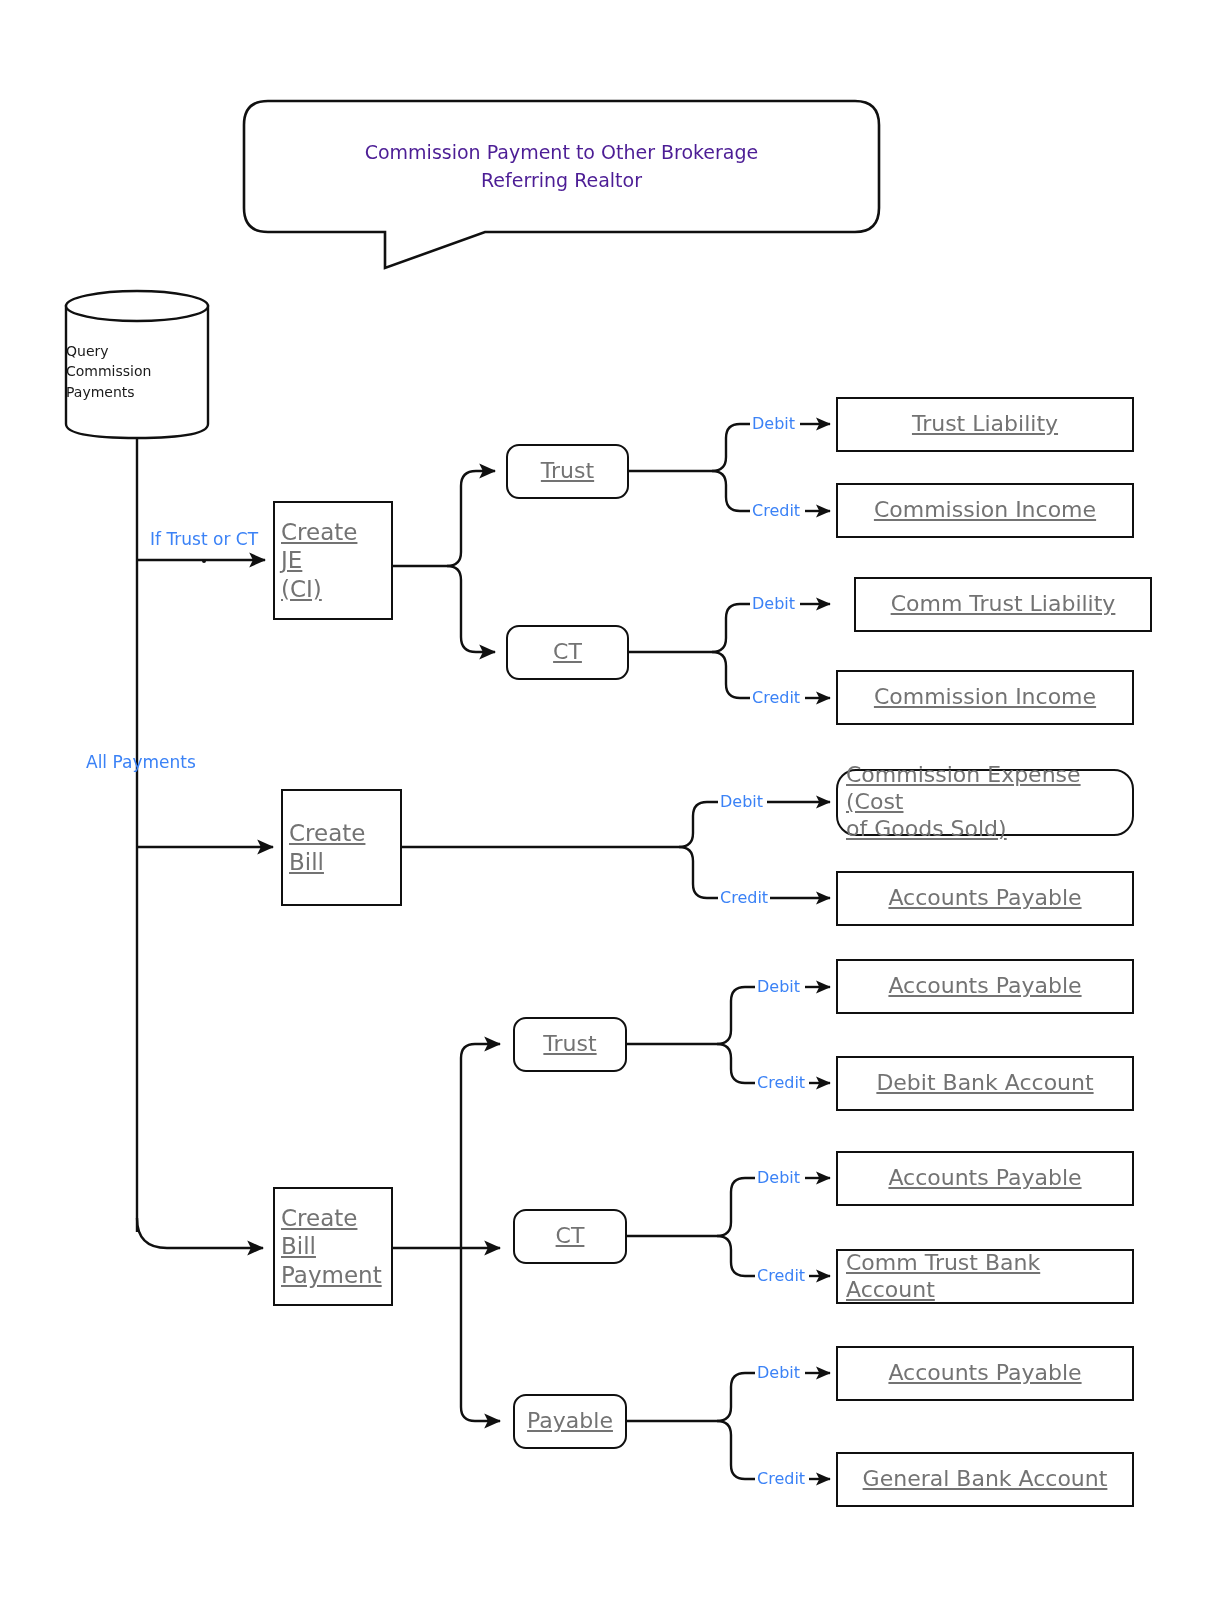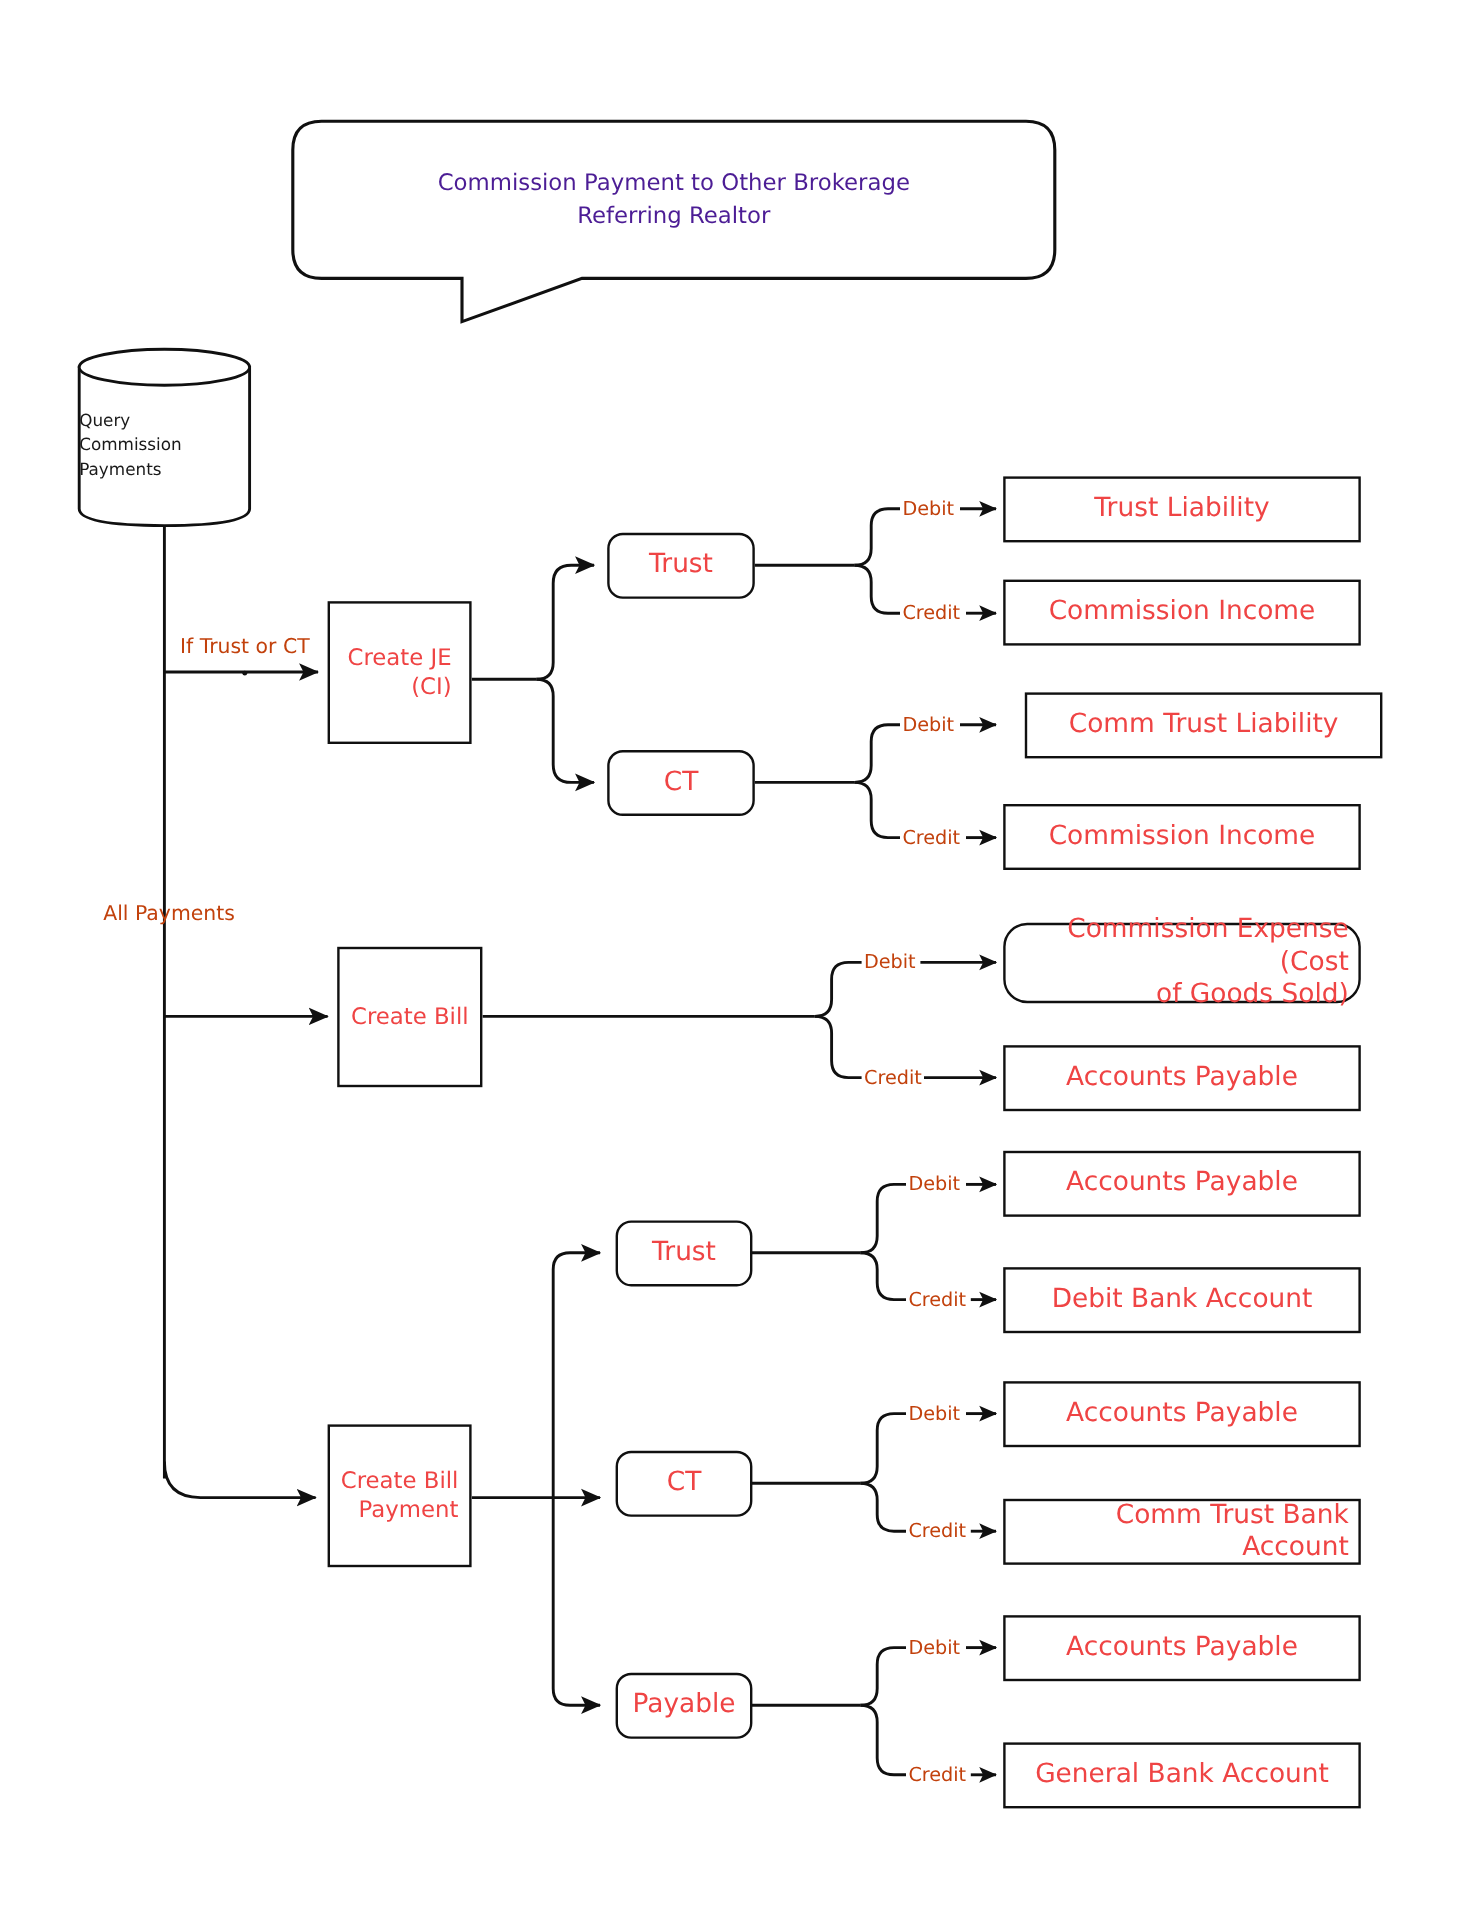--- a/index.html
+++ b/index.html
@@ -27,36 +27,37 @@
     pointer-events: none;
   }
   svg.layer * { pointer-events: auto; }
 
   .node {
     position: absolute;
     box-sizing: border-box;
     display: flex;
     align-items: center;
     justify-content: center;
-    text-align: right;
-    color: #ef4444;
+    text-align: left;
+    color: #737373;
     background: #ffffff;
     border: 2.4px solid #101010;
     line-height: 1.22;
     white-space: pre-line;
+    text-decoration: underline;
   }
   .rect { border-radius: 0; }
   .rounded { border-radius: 13px; }
 
   .acct {
     font-size: 22px;
     padding: 0 8px;
   }
   .proc {
-    font-size: 19px;
+    font-size: 23px;
     padding: 0 6px;
   }
   .branchnode {
     font-size: 22px;
   }
 
   
   .bubble {
     position: absolute;
     box-sizing: border-box;
@@ -78,21 +79,21 @@
     font-size: 14px;
     color: #1a1a1a;
     line-height: 1.45;
     white-space: pre-line;
     z-index: 3;
   }
 
   .edge-label {
     position: absolute;
     font-size: 17px;
-    color: #c2410c;
+    color: #3b82f6;
     white-space: nowrap;
     z-index: 3;
     background: transparent;
   }
   .edge-label.small {
     font-size: 16px;
   }
 </style>
 </head>
 <body>

